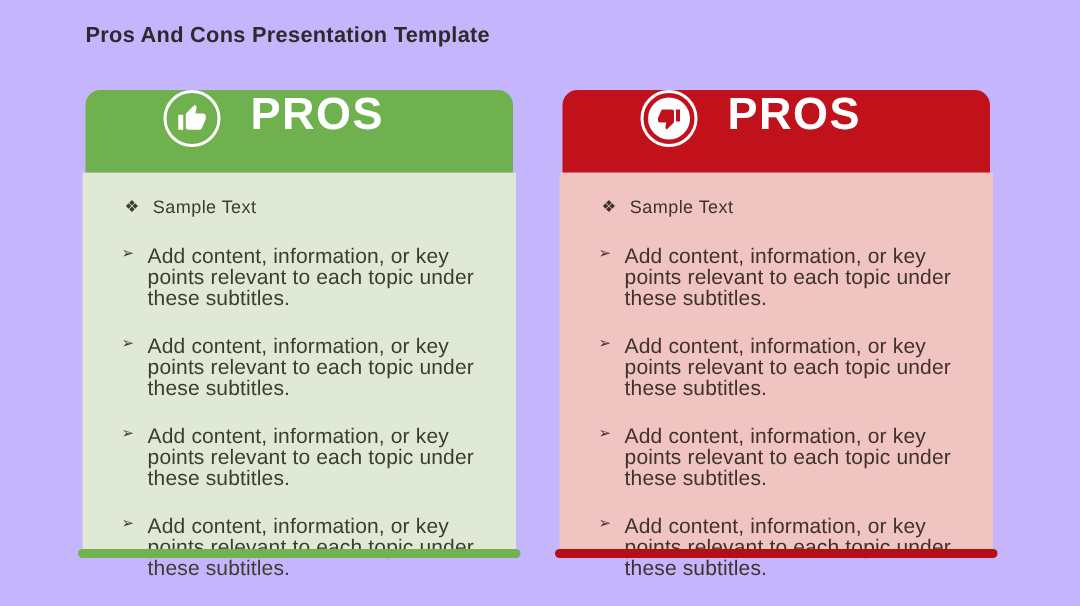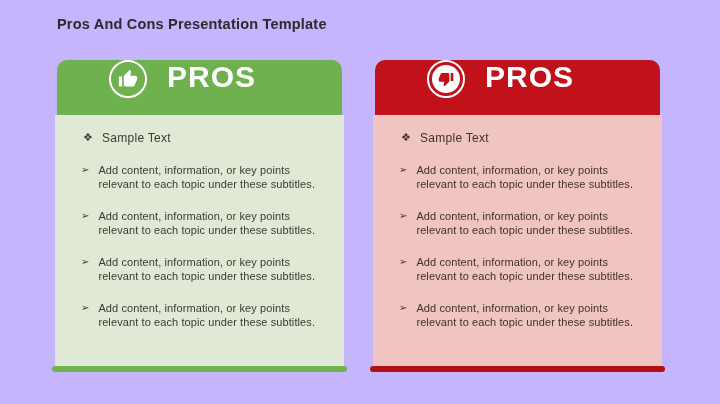--- a/index.html
+++ b/index.html
@@ -120,21 +120,21 @@
     color: var(--text);
   }
   .arrow-bullet {
     font-size: 10px;
     line-height: 14px;
     flex: 0 0 auto;
   }
   .item-text {
     margin-left: 9px;
     width: 222px;
-    font-size: 11px;
+    font-size: 14px;
     line-height: 14px;
     letter-spacing: 0.1px;
   }
 </style>
 </head>
 <body>
 
 <div class="slide">
 
   <h1 class="slide-title">Pros And Cons Presentation Template</h1>

